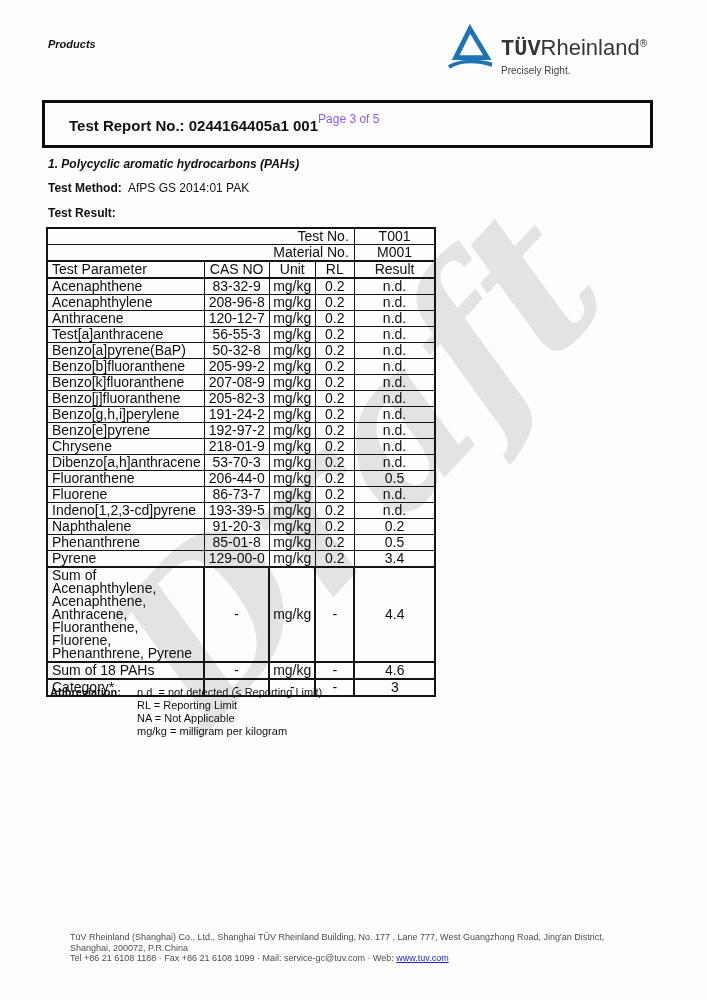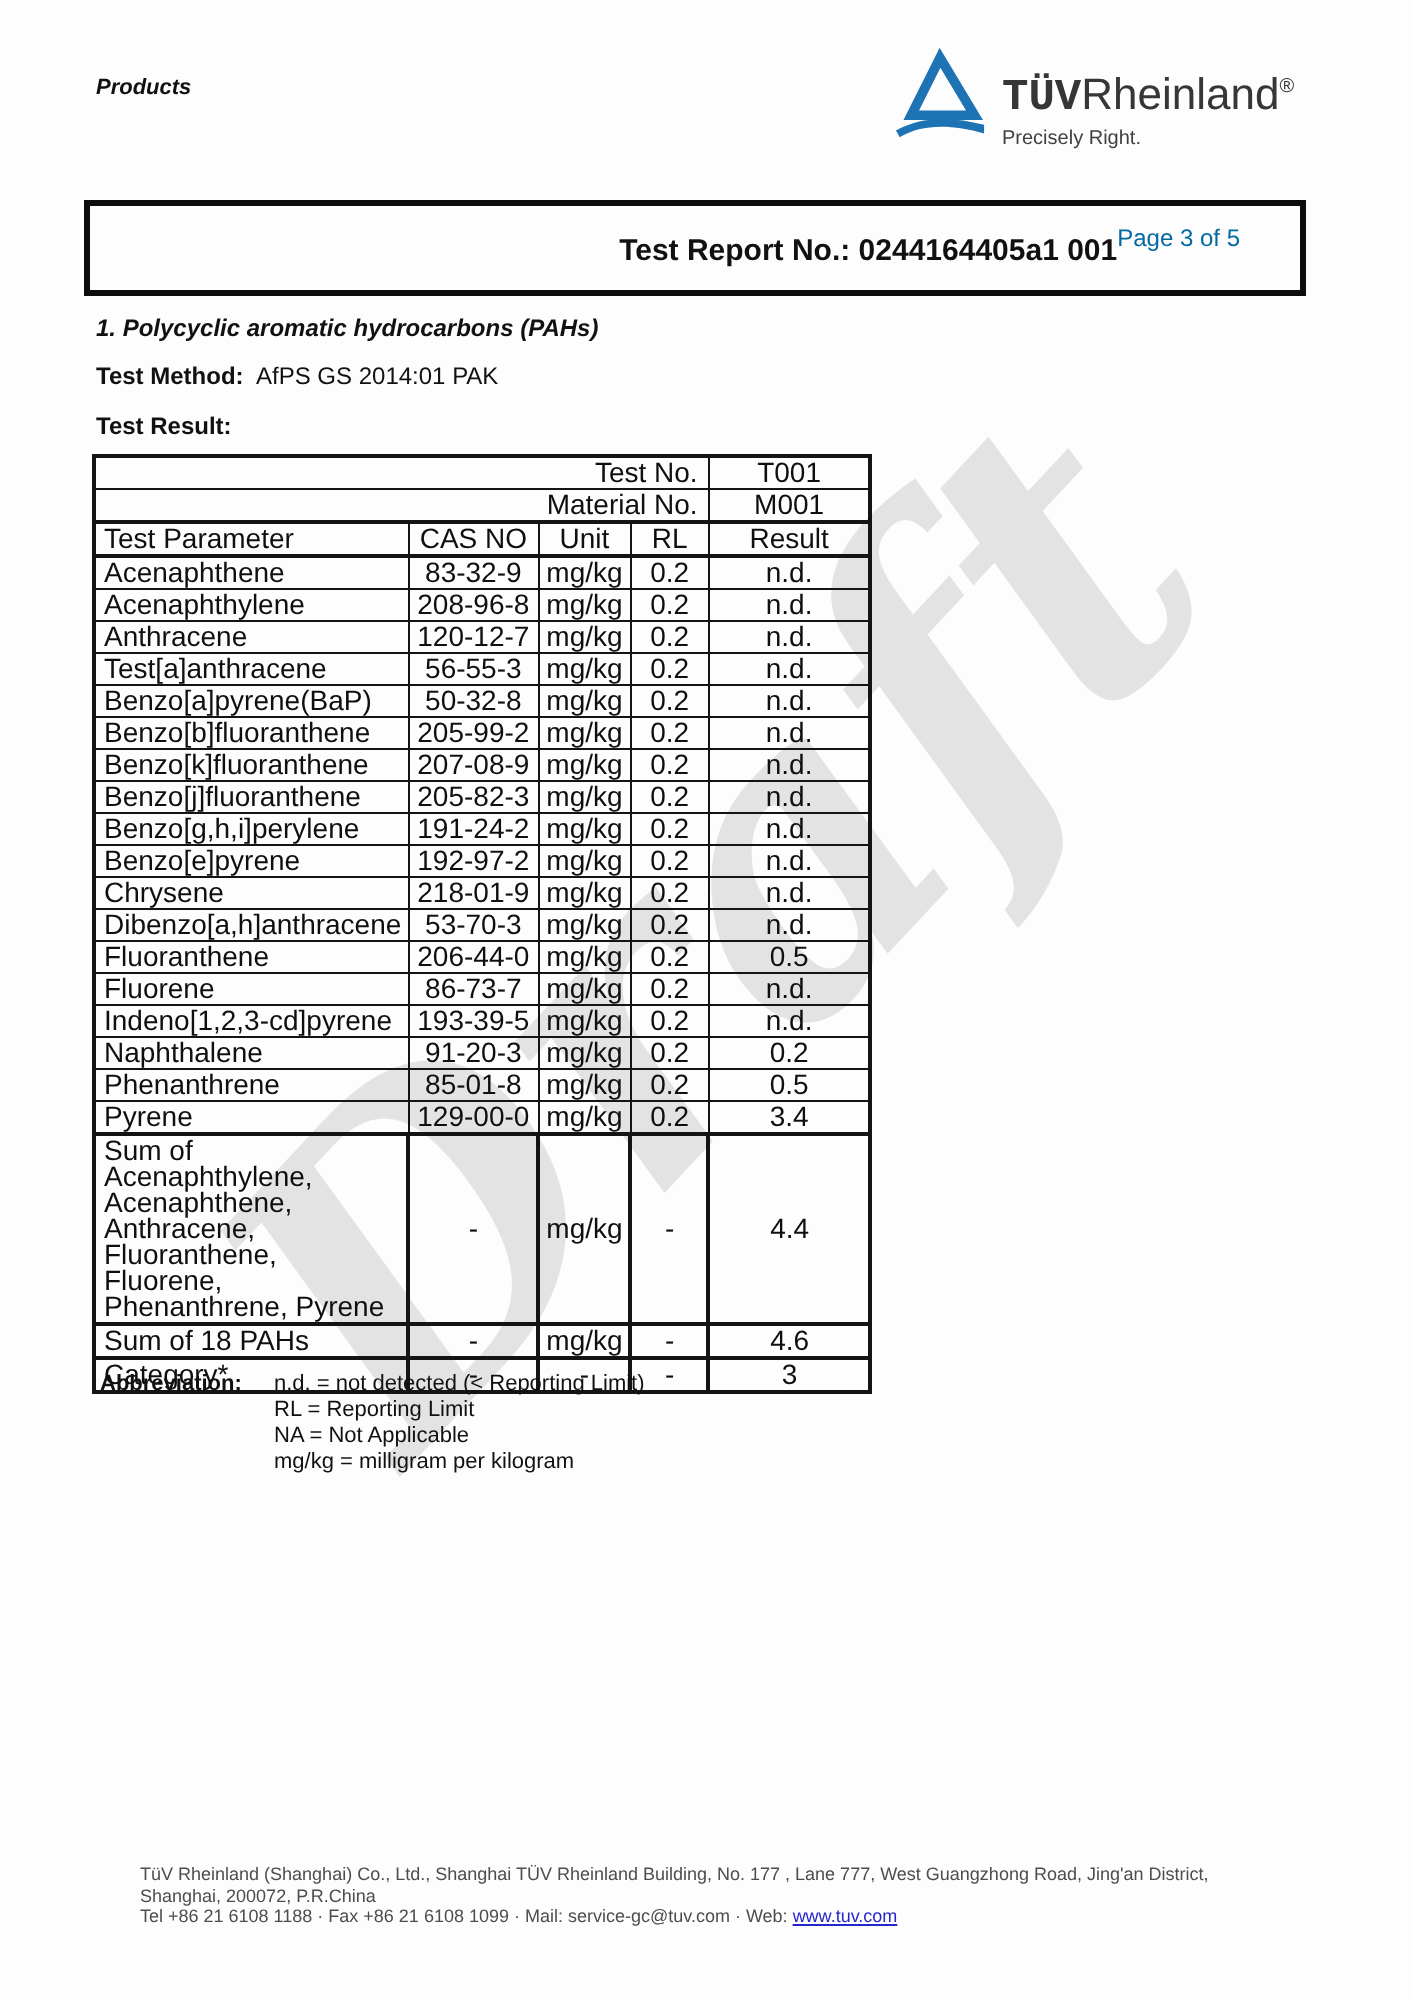--- a/index.html
+++ b/index.html
@@ -28,27 +28,27 @@
   .logo-textblock { padding-top:8px; }
   .logo-wordmark { font-size:22px; color:#363636; letter-spacing:0; line-height:24px; }
   .logo-tuv { font-weight:bold;font-family:Liberation Mono, monospace; }
   .logo-rheinland { font-weight:normal; }
   .logo-reg { font-size:10px; vertical-align:super; color:#363636; }
   .logo-tagline { font-size:10px; color:#404040; margin-top:3px; }
   
   .title-box {
     position:absolute; left:42px; top:100px; width:611px; height:48px;
     border:3px solid #0d0d0d; background:transparent;
-    display:flex; justify-content:flex-end;
+    display:flex; justify-content:flex-start;
   }
   .title-box .report-title {
     font-size:15px; font-weight:bold; padding-left:24px; align-self:center; padding-top:2px;
   }
   .title-box .page-info {
-    font-size:12px; padding-right:30px; padding-top:9px; color:#0369a1;
+    font-size:12px; padding-right:30px; padding-top:9px; color:#8b5cf6;
   }
   
   .section-heading { position:absolute; left:48px; top:157px; font-size:12px; font-weight:bold;font-style:italic; }
   .test-method { position:absolute; left:48px; top:181px; font-size:12px; }
   .test-method .tm-label { display:inline-block; width:80px;font-weight:bold; }
   .test-result-label { position:absolute; left:48px; top:206px; font-size:12px; font-weight:bold; }
   
   .result-table-wrap { position:absolute; left:46px; top:227px; }
   table.result-table { border-collapse:collapse; font-size:14px; color:#0f0f0f; background:transparent; }
   table.result-table { border:2px solid #141414; }

